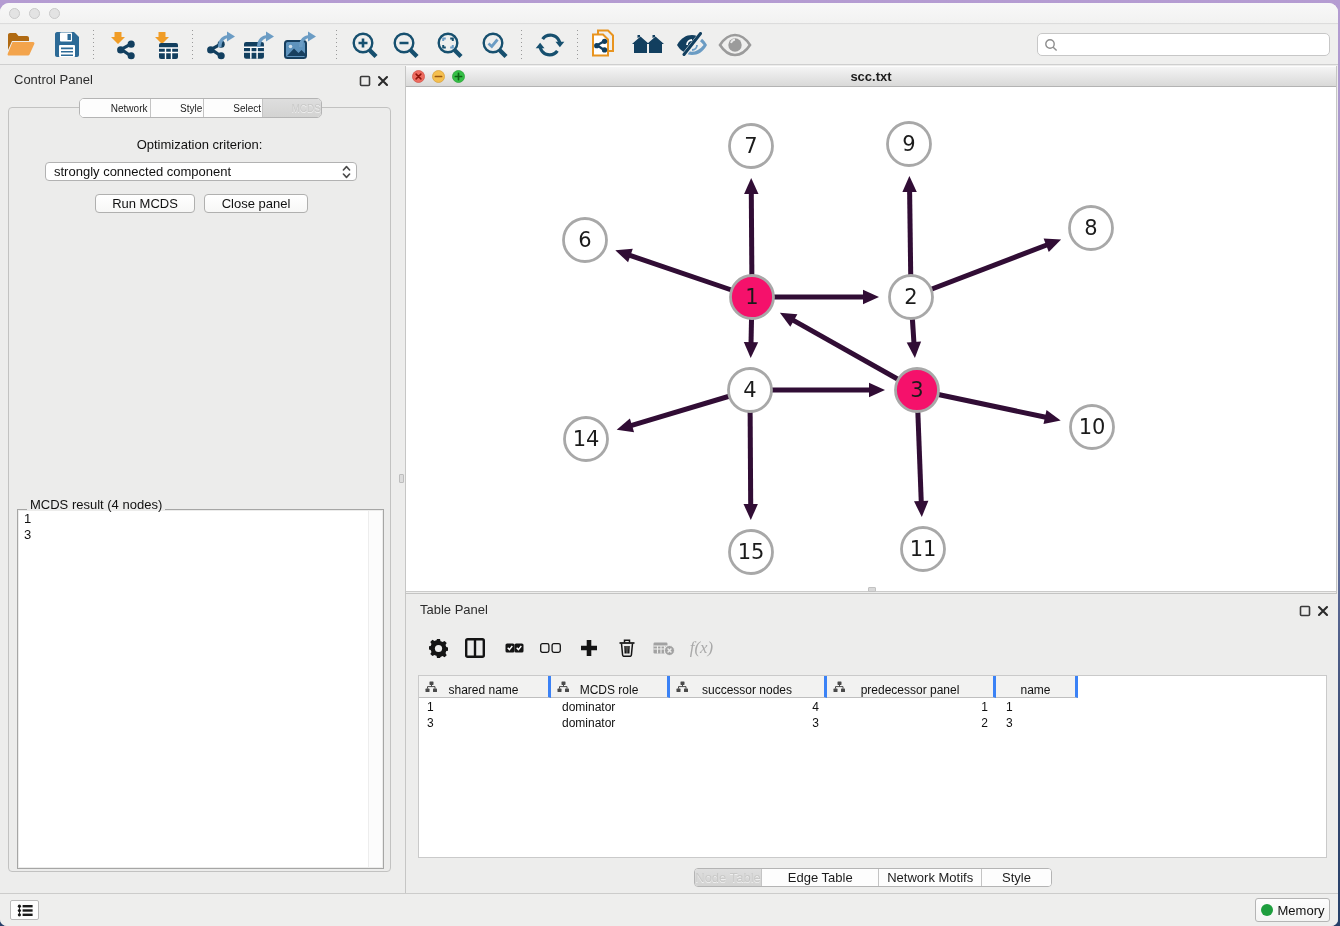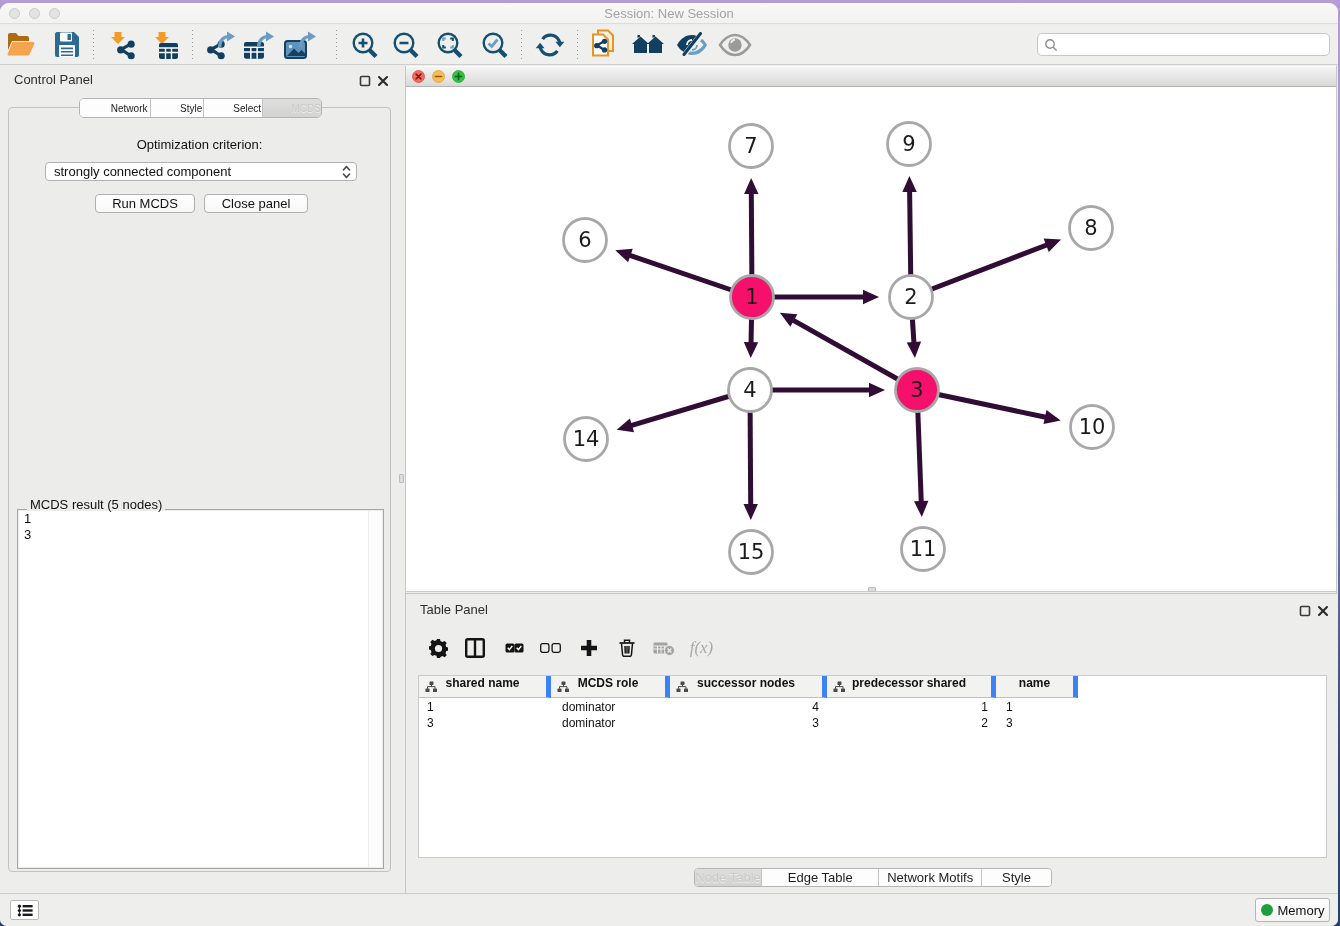--- a/index.html
+++ b/index.html
@@ -78,22 +78,22 @@
   
   #table-panel { position:absolute; left:405px; top:590px; width:932px; height:300px;
     border-top:1px solid #c4c4c3; border-left:1px solid #c6c6c5; background:#ededec; }
   .tp-icon { position:absolute; top:0; width:30px; height:30px; display:flex;
     align-items:center; justify-content:center; }
   #tp-toolbar { position:absolute; left:0; top:39px; width:100%; height:32px; }
   #data-table { position:absolute; left:12px; top:81px; width:909px; height:183px;
     background:#fff; border:1px solid #cacaca; }
   #tbl-header { position:absolute; left:0; top:0; height:22px; width:100%; }
   .th-cell { position:absolute; top:0; height:22px; background:#f2f2f1;
-    border-right:5px solid #3b82f6; border-bottom:1px solid #bfbfbf;
-    display:flex; align-items:flex-start; justify-content:center; font-size:12px; color:#111;font-weight:bold; }
+    border-right:3px solid #3b82f6; border-bottom:1px solid #bfbfbf;
+    display:flex; align-items:flex-end; justify-content:center; font-size:12px; color:#111; }
   .th-icon { position:absolute; left:6px; top:5px; }
   .tbl-row { position:absolute; left:0; height:16px; width:100%; font-size:12px; color:#111; }
   .td-cell { position:absolute; top:0; height:16px; display:flex; align-items:center; }
   .td-right { justify-content:flex-end; }
   .tp-tabs { position:absolute; display:flex; height:19px; border:1px solid #b4b4b4;
     border-radius:4px; overflow:hidden; background:#fff; }
   .tp-tab { height:100%; display:flex; align-items:center; justify-content:center;
     font-size:13px; color:#1c1c1c; background:#fdfdfd; border-right:1px solid #c4c4c4; }
   .tp-tab:last-child { border-right:none; }
   .tp-tab.selected { background:linear-gradient(#dedede,#d3d3d2); color:#c9c9c8;
@@ -110,21 +110,20 @@
 </style>
 </head>
 <body>
 
 <div id="app">
 
   <div id="titlebar">
     <span class="tl-dot" style="left:9px"></span>
     <span class="tl-dot" style="left:29px"></span>
     <span class="tl-dot" style="left:49px"></span>
-    <div id="win-title">Session: New Session</div>
   </div>
 
   <div id="toolbar">
     <div id="tb-icons">
         <div class="tb-icon" style="left: 5px;">
           <svg width="33" height="30" viewBox="0 0 33 30">
     <path d="M2 5 C2 3.9 2.9 3 4 3 L10 3 L12.5 6 L21 6 C22.1 6 23 6.9 23 8 L23 11 L6 11 L2 20 Z" fill="#b06a12"></path>
     <path d="M6.5 12 L27 12 C28.2 12 28.8 13 28.3 14.1 L23.5 24.4 C23.2 25.1 22.4 25.6 21.6 25.6 L2.8 25.6 C1.8 25.6 1.3 24.7 1.7 23.8 L6.5 12 Z" fill="#f3a44c"></path>
           </svg>
         </div>
@@ -343,21 +342,21 @@
           <svg width="9" height="14" viewBox="0 0 9 14">
             <path d="M1.4 5 L4.5 1.6 L7.6 5" fill="none" stroke="#4b4b4b" stroke-width="1.6" stroke-linecap="round" stroke-linejoin="round"></path>
             <path d="M1.4 9 L4.5 12.4 L7.6 9" fill="none" stroke="#4b4b4b" stroke-width="1.6" stroke-linecap="round" stroke-linejoin="round"></path>
           </svg>
         </span>
       </div>
       <div class="cp-button" style="left:86px; top:86px; width:100px;">Run MCDS</div>
       <div class="cp-button" style="left:195px; top:86px; width:104px;">Close panel</div>
 
       <div id="mcds-group">
-        <div id="mcds-group-label">MCDS result (5 nodes)</div>
+        <div id="mcds-group-label">MCDS result (4 nodes)</div>
         <div id="mcds-list">
           <div class="mcds-item">1</div>
           <div class="mcds-item">3</div>
           <div id="mcds-scroll"></div>
         </div>
       </div>
     </div>
   </div>
 
   <div id="splitter-grip"></div>
@@ -375,20 +374,21 @@
           <circle cx="6.5" cy="6.5" r="6" fill="#f5bf4f" stroke="#d9a33e" stroke-width="0.8"></circle>
           <path d="M3.4 6.5 L9.6 6.5" stroke="#985712" stroke-width="1.7" stroke-linecap="round"></path>
         </svg>
       </span>
       <span class="mac-dot" style="left:46px;">
         <svg width="13" height="13" viewBox="0 0 13 13">
           <circle cx="6.5" cy="6.5" r="6" fill="#35bf46" stroke="#2da53c" stroke-width="0.8"></circle>
           <path d="M3.4 6.5 L9.6 6.5 M6.5 3.4 L6.5 9.6" stroke="#0e6316" stroke-width="1.7" stroke-linecap="round"></path>
         </svg>
       </span>
+      <div id="net-title">scc.txt</div>
     </div>
     <div id="net-canvas">
       <svg id="graph-svg" width="932" height="505" viewBox="405 87 932 505">
           <line x1="751" y1="297" x2="750.3" y2="192.0" stroke="#310d35" stroke-width="5"></line>
           <polygon points="750.2,178.0 757.5,194.0 743.1,194.0" fill="#310d35"></polygon>
           <line x1="751" y1="297" x2="627.5" y2="254.9" stroke="#310d35" stroke-width="5"></line>
           <polygon points="614.3,250.3 631.8,248.7 627.1,262.3" fill="#310d35"></polygon>
           <line x1="751" y1="297" x2="864.0" y2="297.0" stroke="#310d35" stroke-width="5"></line>
           <polygon points="878.0,297.0 862.0,304.2 862.0,289.8" fill="#310d35"></polygon>
           <line x1="751" y1="297" x2="750.0" y2="344.0" stroke="#310d35" stroke-width="5"></line>
@@ -583,21 +583,21 @@
         </div>
         <div class="th-cell" style="left:408px; width:169px;">
           <svg class="th-icon" width="13" height="12" viewBox="0 0 13 12">
               <g fill="#4a4a4a">
                 <rect x="4.5" y="0.5" width="4" height="3.4" rx="0.6"></rect>
                 <rect x="0.5" y="7.6" width="4" height="3.4" rx="0.6"></rect>
                 <rect x="8" y="7.6" width="4" height="3.4" rx="0.6"></rect>
                 <path d="M6.5 3.9 L6.5 5.6 M2.5 7.6 L2.5 5.6 L10 5.6 L10 7.6" stroke="#4a4a4a" fill="none" stroke-width="1"></path>
               </g>
             </svg>
-          <span>predecessor shared</span>
+          <span>predecessor panel</span>
         </div>
         <div class="th-cell" style="left:577px; width:82px;">
           <span>name</span>
         </div>
       </div>
       <div class="tbl-row" style="top:23px;">
         <div class="td-cell" style="left:8px;  width:120px;">1</div>
         <div class="td-cell" style="left:143px; width:105px;">dominator</div>
         <div class="td-cell td-right" style="left:251px; width:149px;">4</div>
         <div class="td-cell td-right" style="left:408px; width:161px;">1</div>

